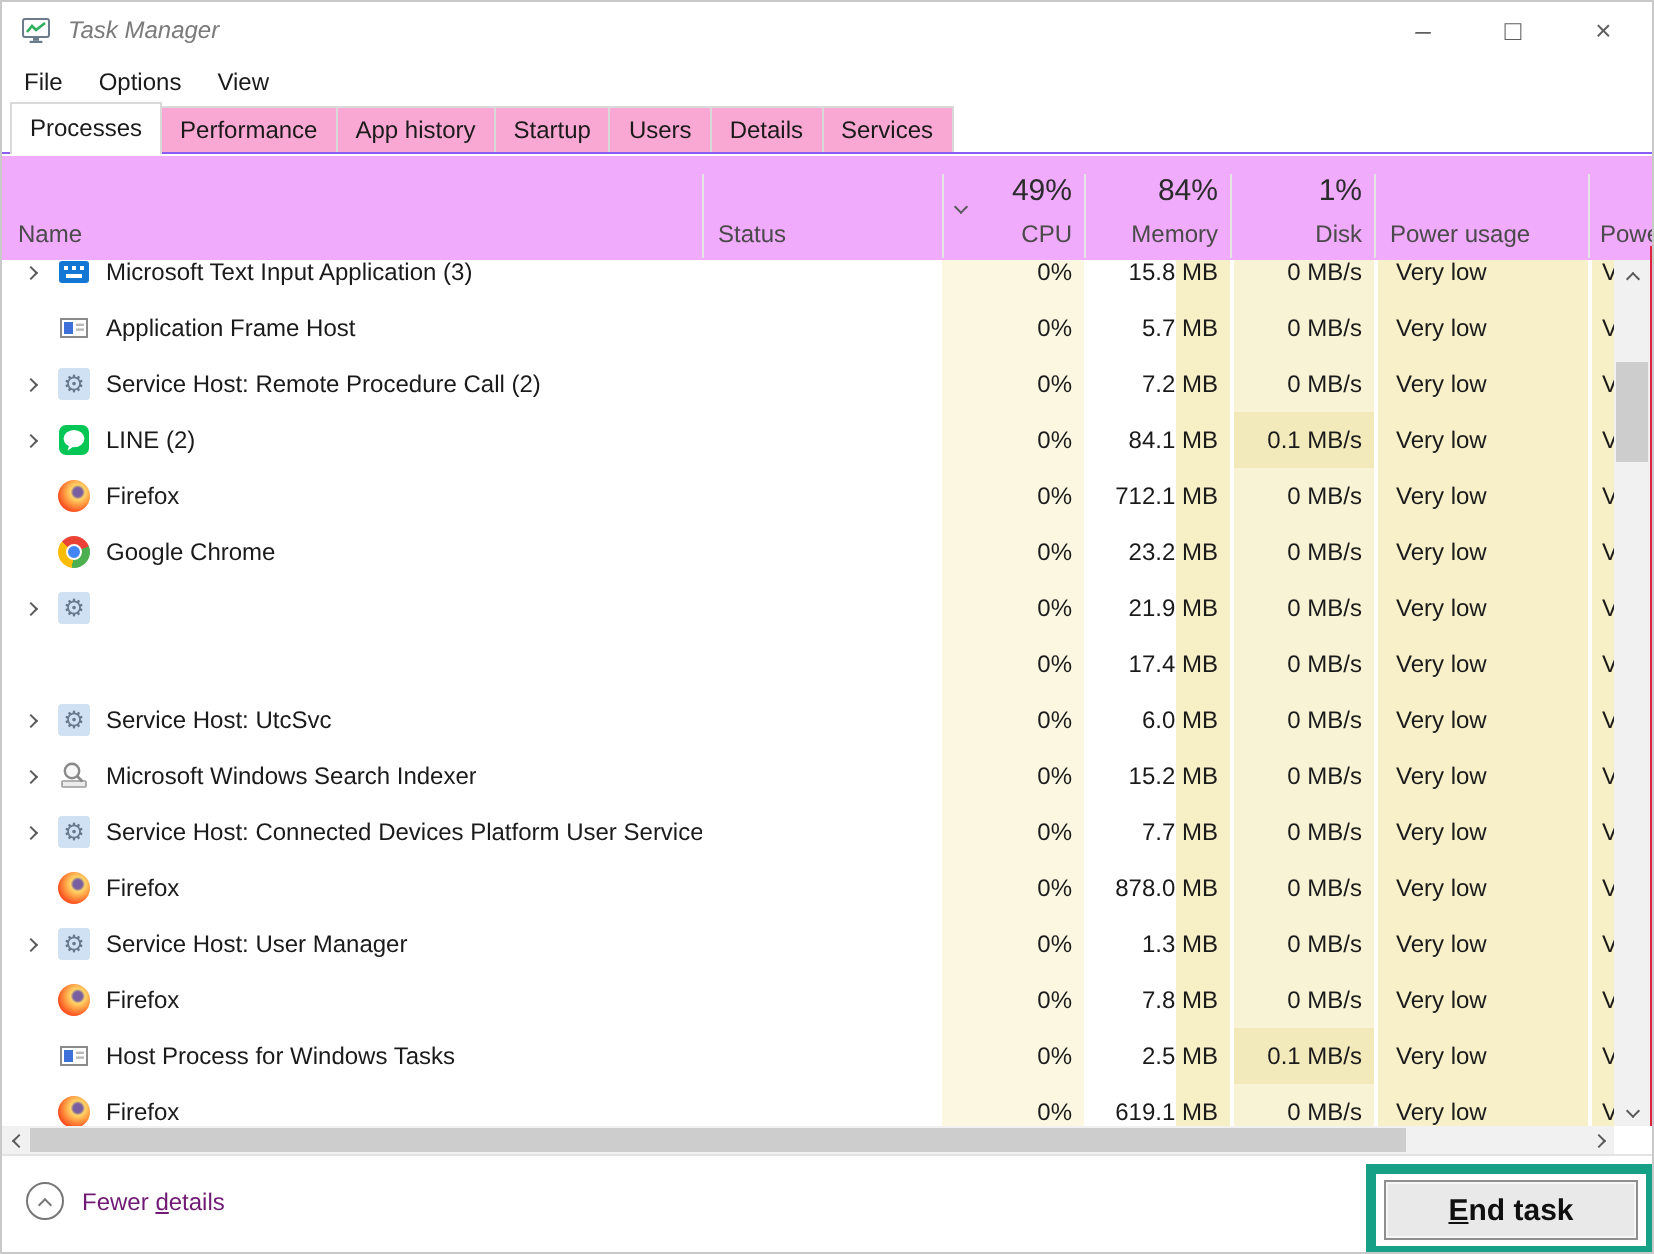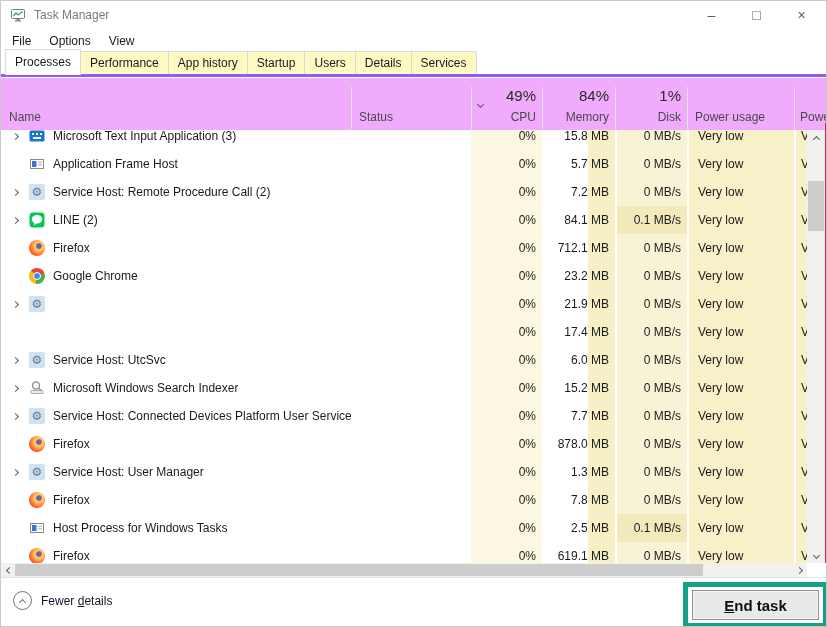--- a/index.html
+++ b/index.html
@@ -1,33 +1,33 @@
 <!DOCTYPE html>
 <html style="--heat-cpu: #fcf7e0; --heat-memory: #f7efc5; --heat-disk: #f9f3d5; --heat-disk-high: #f3eabc; --heat-power: #f7f0c9; --heat-trend: #f7efc5; --annotation-green: #16a085; --annotation-red: #e02440;"><head>
 <meta charset="utf-8">
 <style>
   * { box-sizing: border-box; margin: 0; padding: 0; }
   html,body { background:#fff; }
   body { font-family:"Liberation Sans", sans-serif; }
   .window { position:relative; width:827px; height:627px; background:#fff; border:1px solid #c9c9c9; overflow:hidden; }
 
   
-  .titlebar { height:28px; display:flex; align-items:center; padding-left:9px; background:#fff; }
+  .titlebar { height:28px; display:flex; align-items:center; padding-left:9px; background:#fff;font-style:italic; }
   .tm-icon { width:16px; height:16px; margin-right:8px; flex:none; }
   .win-title { font-size:12px; color:#7a7a7a; }
   .controls { position:absolute; top:0; right:2px; height:28px; display:flex; }
   .wctrl { width:45px; height:28px; display:flex; align-items:center; justify-content:center; color:#5f5f5f; font-size:14px; }
 
   
   .menubar { height:24px; display:flex; align-items:center; padding-left:2px; }
   .menu-item { padding:3px 9px; font-size:12px; color:#1a1a1a; }
 
   
-  .tabbar { height:24px; display:flex; align-items:flex-end; padding-left:4px; border-bottom:3px solid #8b5cf6; background:#fff; }
-  .tab { font-size:12px; color:#1a1a1a; padding:4px 9px; background:#fef9c3; border:1px solid #d9d9d9; border-bottom:none; white-space:nowrap; }
+  .tabbar { height:24px; display:flex; align-items:flex-end; padding-left:4px; border-bottom:1px solid #8b5cf6; background:#fff; }
+  .tab { font-size:12px; color:#1a1a1a; padding:4px 9px; background:#f9a8d4; border:1px solid #d9d9d9; border-bottom:none; white-space:nowrap; }
   .tab + .tab { margin-left:-1px; }
   .tab.active { background:#fff; position:relative; z-index:2; margin-bottom:-1px; padding-bottom:6px; padding-top:5px; }
 
   
   .chev { display:inline-block; width:6px; height:6px; border-right:1.4px solid #5a5a5a; border-bottom:1.4px solid #5a5a5a; }
   .chev-down  { transform:rotate(45deg); }
   .chev-up    { transform:rotate(-135deg); margin-top:3px; }
   .chev-left  { transform:rotate(135deg); margin-left:2px; }
   .chev-right { transform:rotate(-45deg); margin-right:2px; }
   .chev.small { width:5px; height:5px; border-width:1.2px; }
@@ -83,21 +83,21 @@
   .hscroll { position:absolute; left:0; top:562px; width:806px; height:14px; background:#f1f1f1; }
   .hs-btn { position:absolute; top:0; width:14px; height:14px; display:flex; align-items:center; justify-content:center; }
   .hs-left { left:0; } .hs-right { right:0; }
   .hs-thumb { position:absolute; left:14px; top:1px; height:12px; width:688px; background:#cdcdcd; }
   .sb-corner { position:absolute; left:806px; top:562px; width:21px; height:14px; background:#fff; }
 
   .redline { position:absolute; left:824px; top:122px; width:2px; height:440px; background:var(--annotation-red,#e02440); }
 
   
   .footer { position:absolute; left:0; top:576px; width:827px; height:51px; background:#fff; border-top:1px solid #e3e3e3; }
-  .fewer { position:absolute; left:12px; top:13px; display:flex; align-items:center; gap:9px; font-size:12px; color:#0f172a; cursor:default; }
+  .fewer { position:absolute; left:12px; top:13px; display:flex; align-items:center; gap:9px; font-size:12px; color:#701a75; cursor:default; }
   .fd-icon { width:19px; height:19px; border:1px solid #767676; border-radius:50%; display:flex; align-items:center; justify-content:center; flex:none; }
   .fd-icon .chev { border-color:#767676; }
   .endtask-box { position:absolute; right:0; top:4px; width:145px; height:46px; border:5px solid var(--annotation-green,#16a085);
                  background:#fff; display:flex; align-items:center; justify-content:center; }
   .endtask-btn { width:127px; height:30px; background:#e9e9e9; border:1px solid #8f8f8f; box-shadow:inset 0 0 0 1px #f6f6f6;
                  font-size:15px; font-weight:600; color:#101010; display:flex; align-items:center; justify-content:center; }
 </style>
 </head>
 <body>
 

